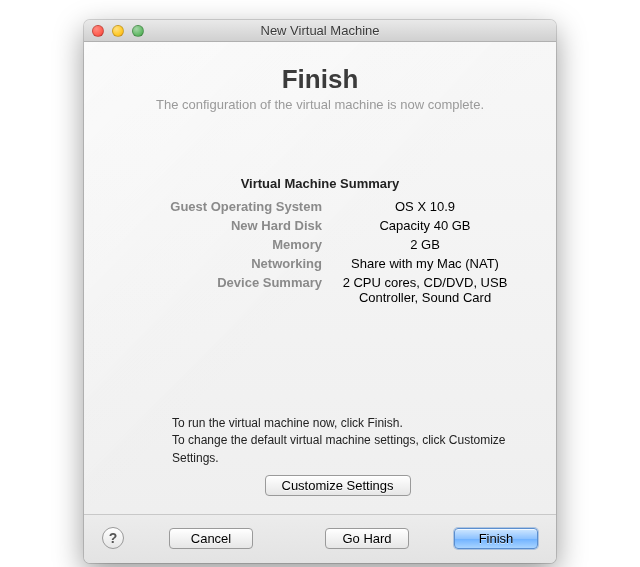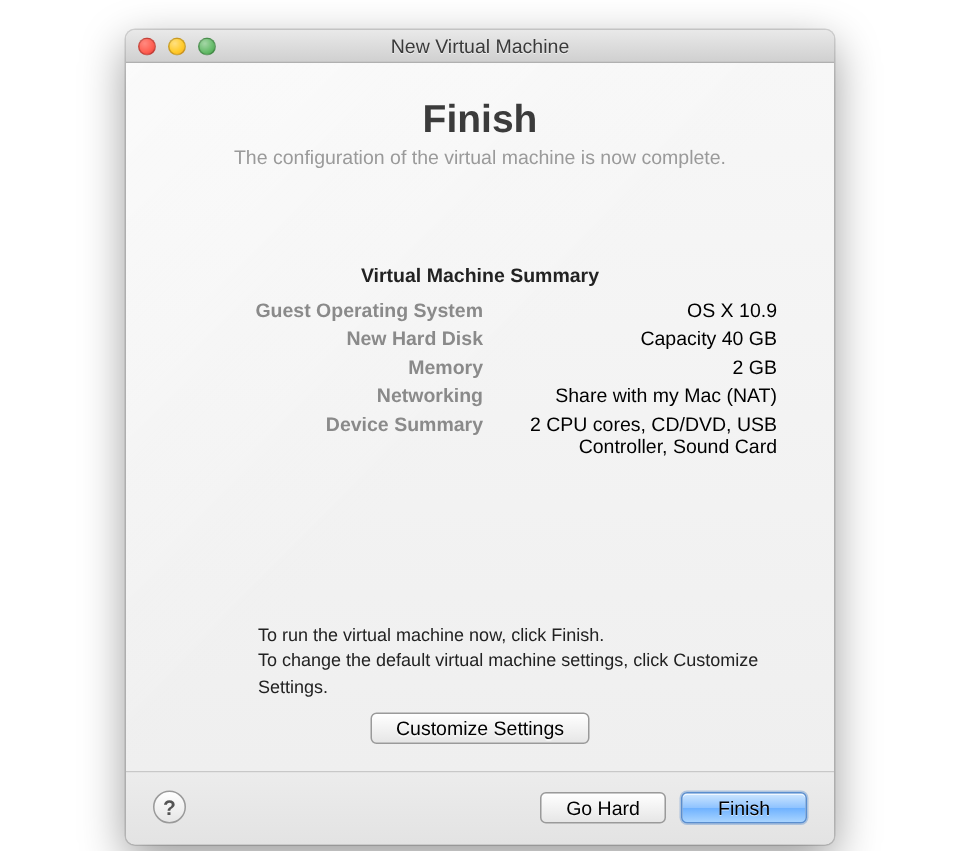--- a/index.html
+++ b/index.html
@@ -76,40 +76,41 @@
     }
     .summary-rows {
       display: grid;
       grid-template-columns: 200px 1fr;
       column-gap: 10px;
       row-gap: 4px;
       font-size: 13px;
       margin: 0 10px 0 10px;
     }
     .klabel { text-align: right; color: #8a8a8a; font-weight: bold; }
-    .kvalue { text-align: right; color: #000; }
+    .kvalue { text-align: center; color: #000; }
     .spacer { height: 110px; }
     .instructions {
       font-size: 12px;
       color: #222;
       margin: 0 10px 8px 60px;
       line-height: 1.45;
     }
     .customize-row { text-align: center; margin-bottom: 10px; }
     .aqua-btn {
       display: inline-block;
       font-size: 13px;
       color: #000;
       padding: 2px 16px;
       border-radius: 4px;
       border: 1px solid #9a9a9a;
       background: linear-gradient(#ffffff, #e6e6e6);
       box-shadow: inset 0 1px 0 rgba(255,255,255,0.8);
       cursor: default;
       text-shadow: 0 1px 0 rgba(255,255,255,0.6);
+      margin-left: 35px;
     }
     .aqua-btn.default {
       background: linear-gradient(#cfe7ff, #8fc3ff 50%, #6eb1ff 51%, #a9d4ff);
       border-color: #5a8ecf;
       box-shadow: 0 0 0 1px rgba(90,142,207,0.4), inset 0 1px 0 rgba(255,255,255,0.7);
     }
     .footer {
       background: linear-gradient(#ececec, #e3e3e3);
       padding: 12px 18px 14px 18px;
       display: flex;
@@ -171,18 +172,19 @@
       <div>To change the default virtual machine settings, click Customize Settings.</div>
     </div>
 
     <div class="customize-row">
       <span class="aqua-btn">Customize Settings</span>
     </div>
   </div>
 
   <div class="footer">
     <div class="help">?</div>
+    <span class="aqua-btn">Cancel</span>
     <div class="grow"></div>
     <span class="aqua-btn">Go Hard</span>
     <span class="aqua-btn default">Finish</span>
   </div>
 
 </div>
 
 </body></html>

